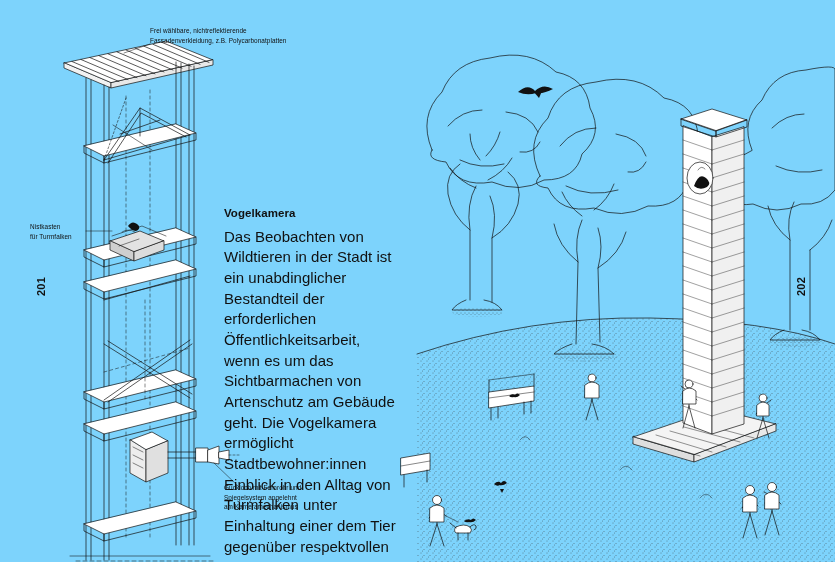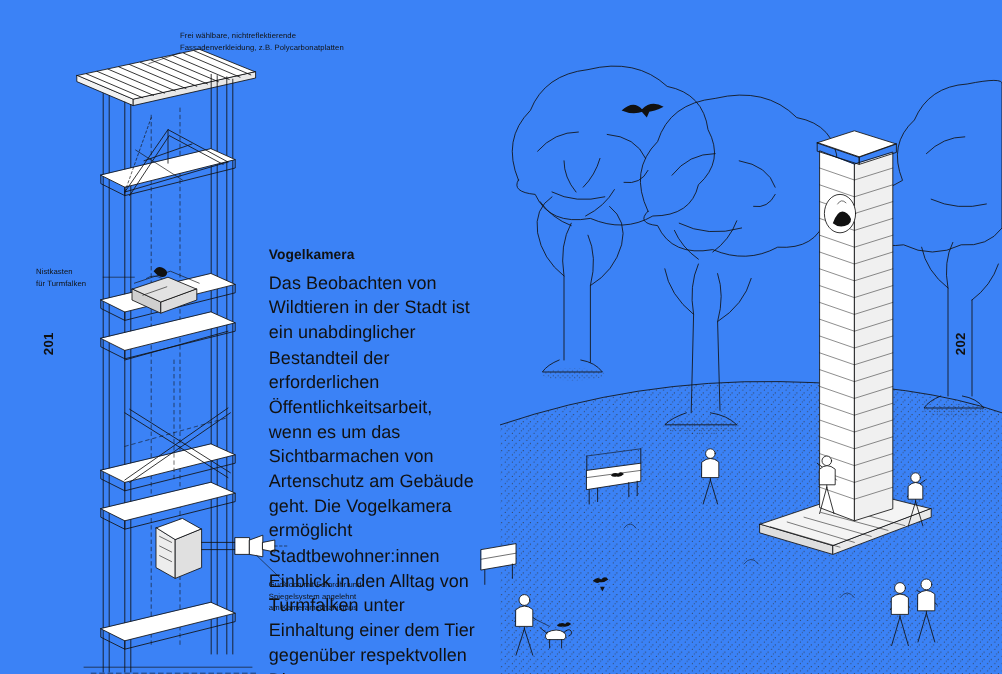--- a/index.html
+++ b/index.html
@@ -13,21 +13,21 @@
     overflow: hidden;
     font-family: "Liberation Sans", sans-serif;
     color: #111111;
     position: relative;
   }
   .page {
     position: absolute;
     inset: 0;
     width: 835px;
     height: 562px;
-    background: #3b82f6;
+    background: #7dd3fc;
   }
   .artwork {
     position: absolute;
     inset: 0;
   }
   .artwork svg {
     display: block;
   }
 
   

